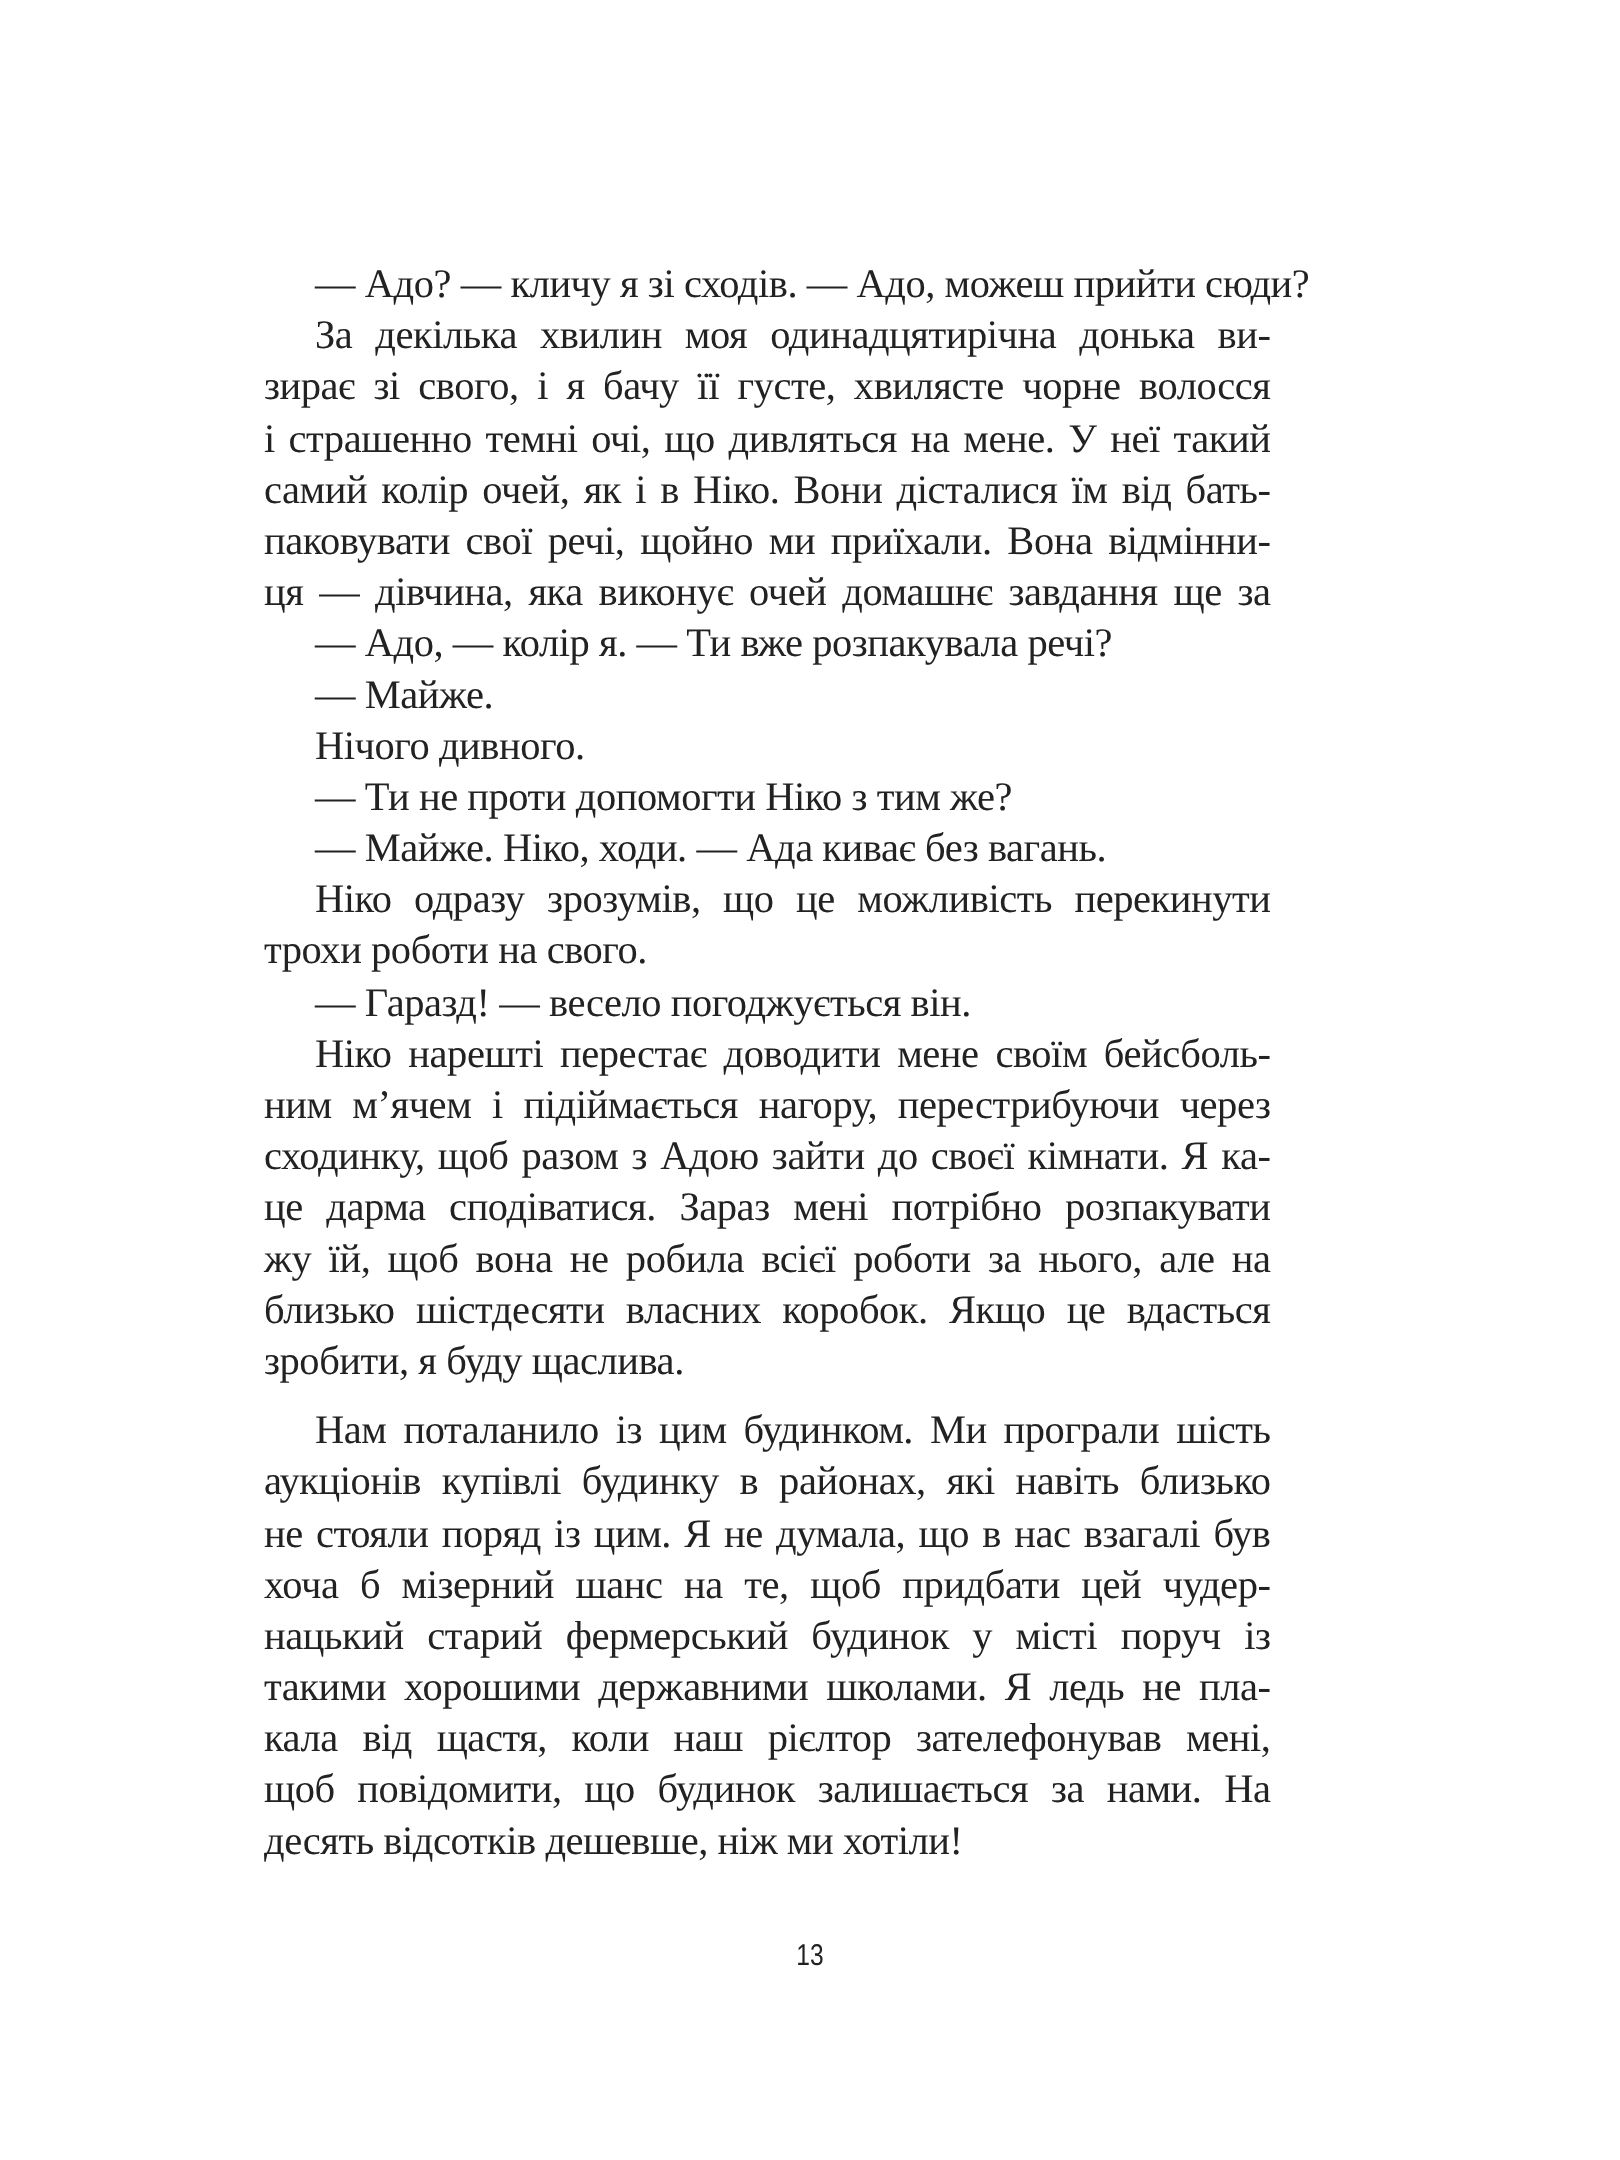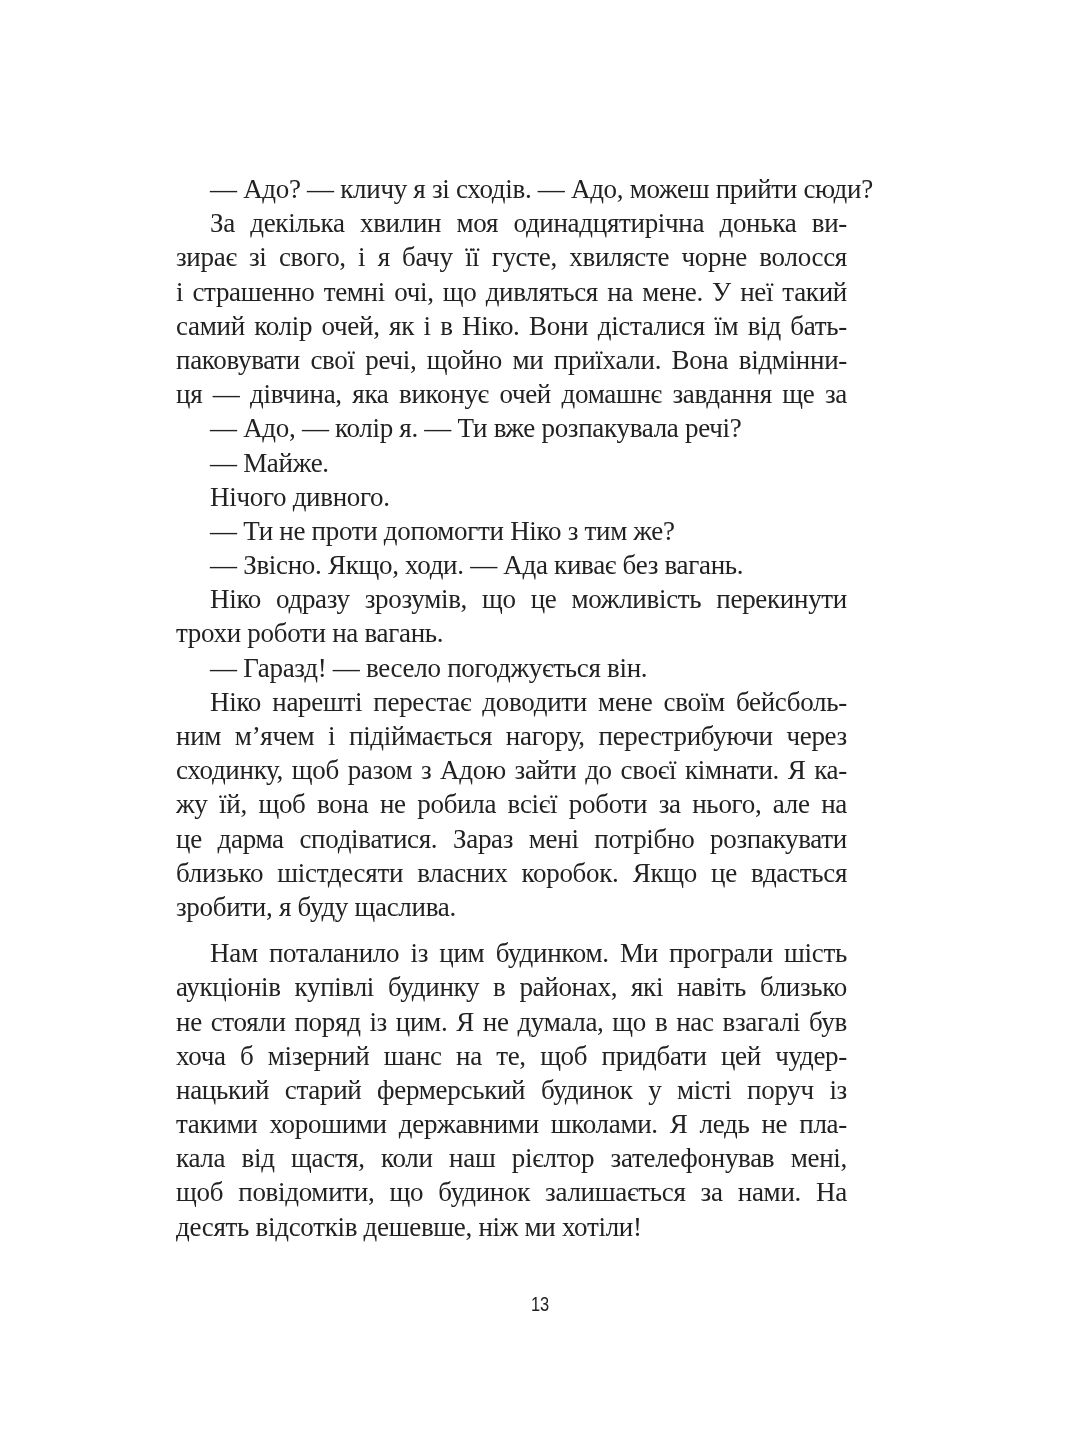--- a/index.html
+++ b/index.html
@@ -64,29 +64,29 @@
     <span class="line indent">За декілька хвилин моя одинадцятирічна донька ви-</span>
     <span class="line">зирає зі свого, і я бачу її густе, хвилясте чорне волосся</span>
     <span class="line">і страшенно темні очі, що дивляться на мене. У неї такий</span>
     <span class="line">самий колір очей, як і в Ніко. Вони дісталися їм від бать-</span>
     <span class="line">паковувати свої речі, щойно ми приїхали. Вона відмінни-</span>
     <span class="line">ця — дівчина, яка виконує очей домашнє завдання ще за</span>
     <span class="line indent last">— Адо, — колір я. — Ти вже розпакувала речі?</span>
     <span class="line indent last">— Майже.</span>
     <span class="line indent last">Нічого дивного.</span>
     <span class="line indent last">— Ти не проти допомогти Ніко з тим же?</span>
-    <span class="line indent last">— Звісно. Якщо, ходи. — Ада киває без вагань.</span>
+    <span class="line indent last">— Майже. Ніко, ходи. — Ада киває без вагань.</span>
     <span class="line indent">Ніко одразу зрозумів, що це можливість перекинути</span>
-    <span class="line last">трохи роботи на вагань.</span>
+    <span class="line last">трохи роботи на свого.</span>
     <span class="line indent last">— Гаразд! — весело погоджується він.</span>
     <span class="line indent">Ніко нарешті перестає доводити мене своїм бейсболь-</span>
     <span class="line">ним м’ячем і підіймається нагору, перестрибуючи через</span>
     <span class="line">сходинку, щоб разом з Адою зайти до своєї кімнати. Я ка-</span>
+    <span class="line">це дарма сподіватися. Зараз мені потрібно розпакувати</span>
     <span class="line">жу їй, щоб вона не робила всієї роботи за нього, але на</span>
-    <span class="line">це дарма сподіватися. Зараз мені потрібно розпакувати</span>
     <span class="line">близько шістдесяти власних коробок. Якщо це вдасться</span>
     <span class="line last">зробити, я буду щаслива.</span>
     <span class="gap"></span>
     <span class="line indent">Нам поталанило із цим будинком. Ми програли шість</span>
     <span class="line">аукціонів купівлі будинку в районах, які навіть близько</span>
     <span class="line">не стояли поряд із цим. Я не думала, що в нас взагалі був</span>
     <span class="line">хоча б мізерний шанс на те, щоб придбати цей чудер-</span>
     <span class="line">нацький старий фермерський будинок у місті поруч із</span>
     <span class="line">такими хорошими державними школами. Я ледь не пла-</span>
     <span class="line">кала від щастя, коли наш рієлтор зателефонував мені,</span>

